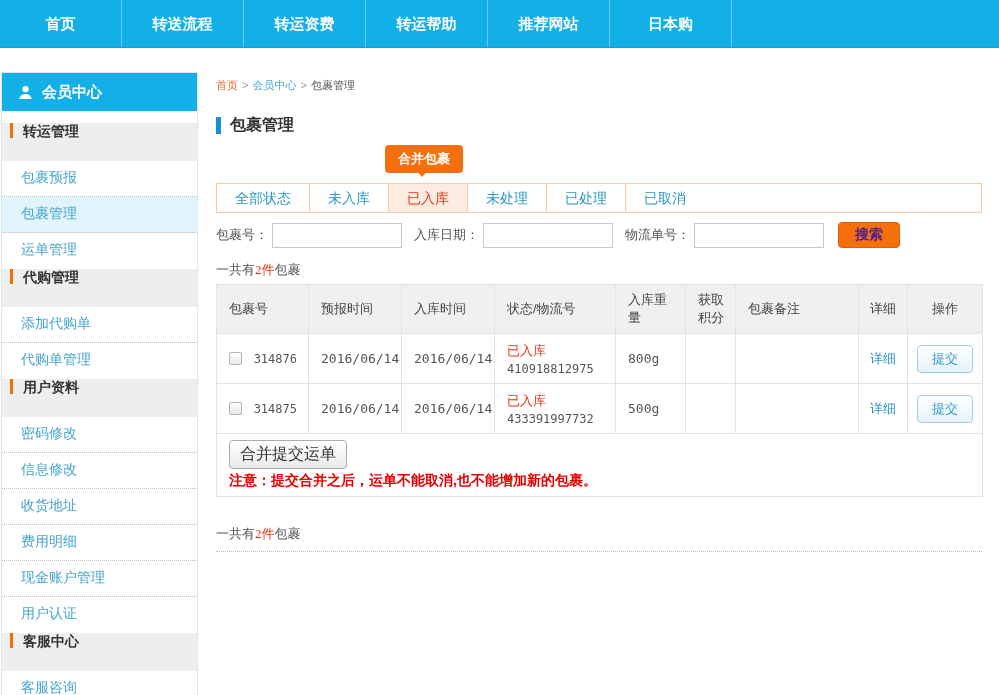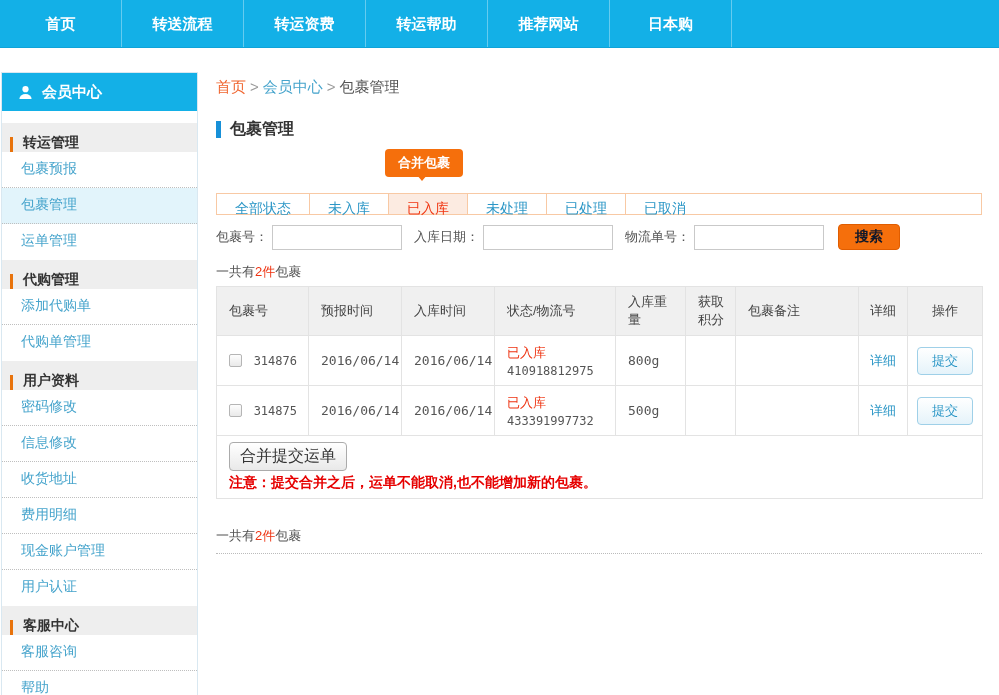--- a/index.html
+++ b/index.html
@@ -28,76 +28,76 @@
     position: absolute; top: 72px; left: 1px; width: 197px;
     background: #fff; border: 1px solid #d9e8f1;
   }
   .sidebar-header {
     height: 38px; background: #13b0e7; color: #fff;
     font-size: 15px; font-weight: bold;
     display: flex; align-items: center; padding-left: 16px; gap: 9px;
   }
   .sidebar-gap { height: 12px; }
   .side-group-header {
-    height: 29px; background: #eeeeee; display: flex; align-items: flex-end;
+    height: 38px; background: #eeeeee; display: flex; align-items: flex-start;
     font-size: 14px; font-weight: bold; color: #333;
   }
   .side-group-bar { width: 3px; height: 15px; background: #e8730c; margin: 0 10px 0 8px; }
   .side-item {
     height: 36px; line-height: 33px; padding-left: 19px;
     font-size: 14px; color: #46a4cc; cursor: pointer;
     border-bottom: 1px dotted #bfbfbf;
   }
   .side-group .side-item:last-child { border-bottom: none; }
   .side-item.active { background: #e2f4fb; }
   
   .main { position: absolute; left: 216px; top: 72px; width: 766px; }
-  .breadcrumb { margin-top: 6px; font-size: 15px; color: #999; }
+  .breadcrumb { margin-top: 6px; font-size: 11px; color: #999; }
   .breadcrumb .bc-home { color: #f0652f; cursor: pointer; }
   .breadcrumb .bc-link { color: #46a4cc; cursor: pointer; }
   .breadcrumb .bc-current { color: #555; }
   .breadcrumb .bc-sep { margin: 0 4px; color: #999; }
   .page-title-row { margin-top: 22px; display: flex; align-items: center; gap: 9px; }
   .title-bar { width: 5px; height: 17px; background: #1790d8; }
   .page-title { font-size: 16px; font-weight: bold; color: #333; }
   
   .badge-wrap { margin-top: 9px; margin-left: 169px; height: 32px; position: relative; }
   .merge-badge {
     display: inline-block; background: #f56f0c; color: #fff;
     font-size: 13px; font-weight: bold; padding: 5px 13px;
     border-radius: 4px; position: relative; cursor: pointer;
   }
   .badge-arrow {
     position: absolute; left: 31px; top: 25px;
     width: 0; height: 0; border-left: 6px solid transparent;
     border-right: 6px solid transparent; border-top: 7px solid #f56f0c;
   }
   
-  .tabs { margin-top: 12px; height: 22px; border: 1px solid #f8c9a4; display: flex; }
+  .tabs { margin-top: 6px; height: 30px; border: 1px solid #f8c9a4; display: flex; }
   .tab {
     padding: 0 18px; line-height: 28px; font-size: 14px; color: #2b96c6;
     border-right: 1px solid #f8c9a4; cursor: pointer; white-space: nowrap;
   }
   .tab:last-child { border-right: none; }
   .tab.active { background: #fcebe1; color: #f03410; }
   
   .search-row { margin-top: 9px; display: flex; align-items: center; font-size: 13px; color: #555; }
   .search-label { margin-right: 4px; white-space: nowrap; }
   .search-input {
     width: 130px; height: 25px; border: 1px solid #c9c9c9; background: #fff;
     margin-right: 12px; font-size: 13px; padding: 0 5px;
   }
   .search-btn {
     width: 62px; height: 26px; margin-left: 2px;
     background: #f56f0c; border: 1px solid #e05d00; border-radius: 4px;
-    color: #0f172a; font-size: 14px; font-weight: bold; cursor: pointer;
+    color: #4c1d95; font-size: 14px; font-weight: bold; cursor: pointer;
   }
   
   .summary { margin-top: 13px; font-size: 13px; color: #555; }
-  .summary .count { color: #ee3311; }
+  .summary .count { color: #ee3311; font-family: Liberation Serif, serif; }
   
   table.pkg { margin-top: 5px; width: 766px; border-collapse: collapse; table-layout: fixed; padding-left: 40px; }
   table.pkg th, table.pkg td { border: 1px solid #e3e3e3; font-weight: normal; }
   table.pkg th {
     background: #f0f0f0; color: #444; font-size: 13px; text-align: left;
     padding: 6px 6px 6px 12px; height: 46px;
   }
   table.pkg th.center, table.pkg td.center { text-align: center; padding: 6px 2px; }
   table.pkg td { height: 50px; padding: 6px 6px 6px 12px; font-size: 13px; color: #555; background: #fff; }
   .mono { font-family: "DejaVu Sans Mono", monospace; font-size: 12px; color: #555; }

